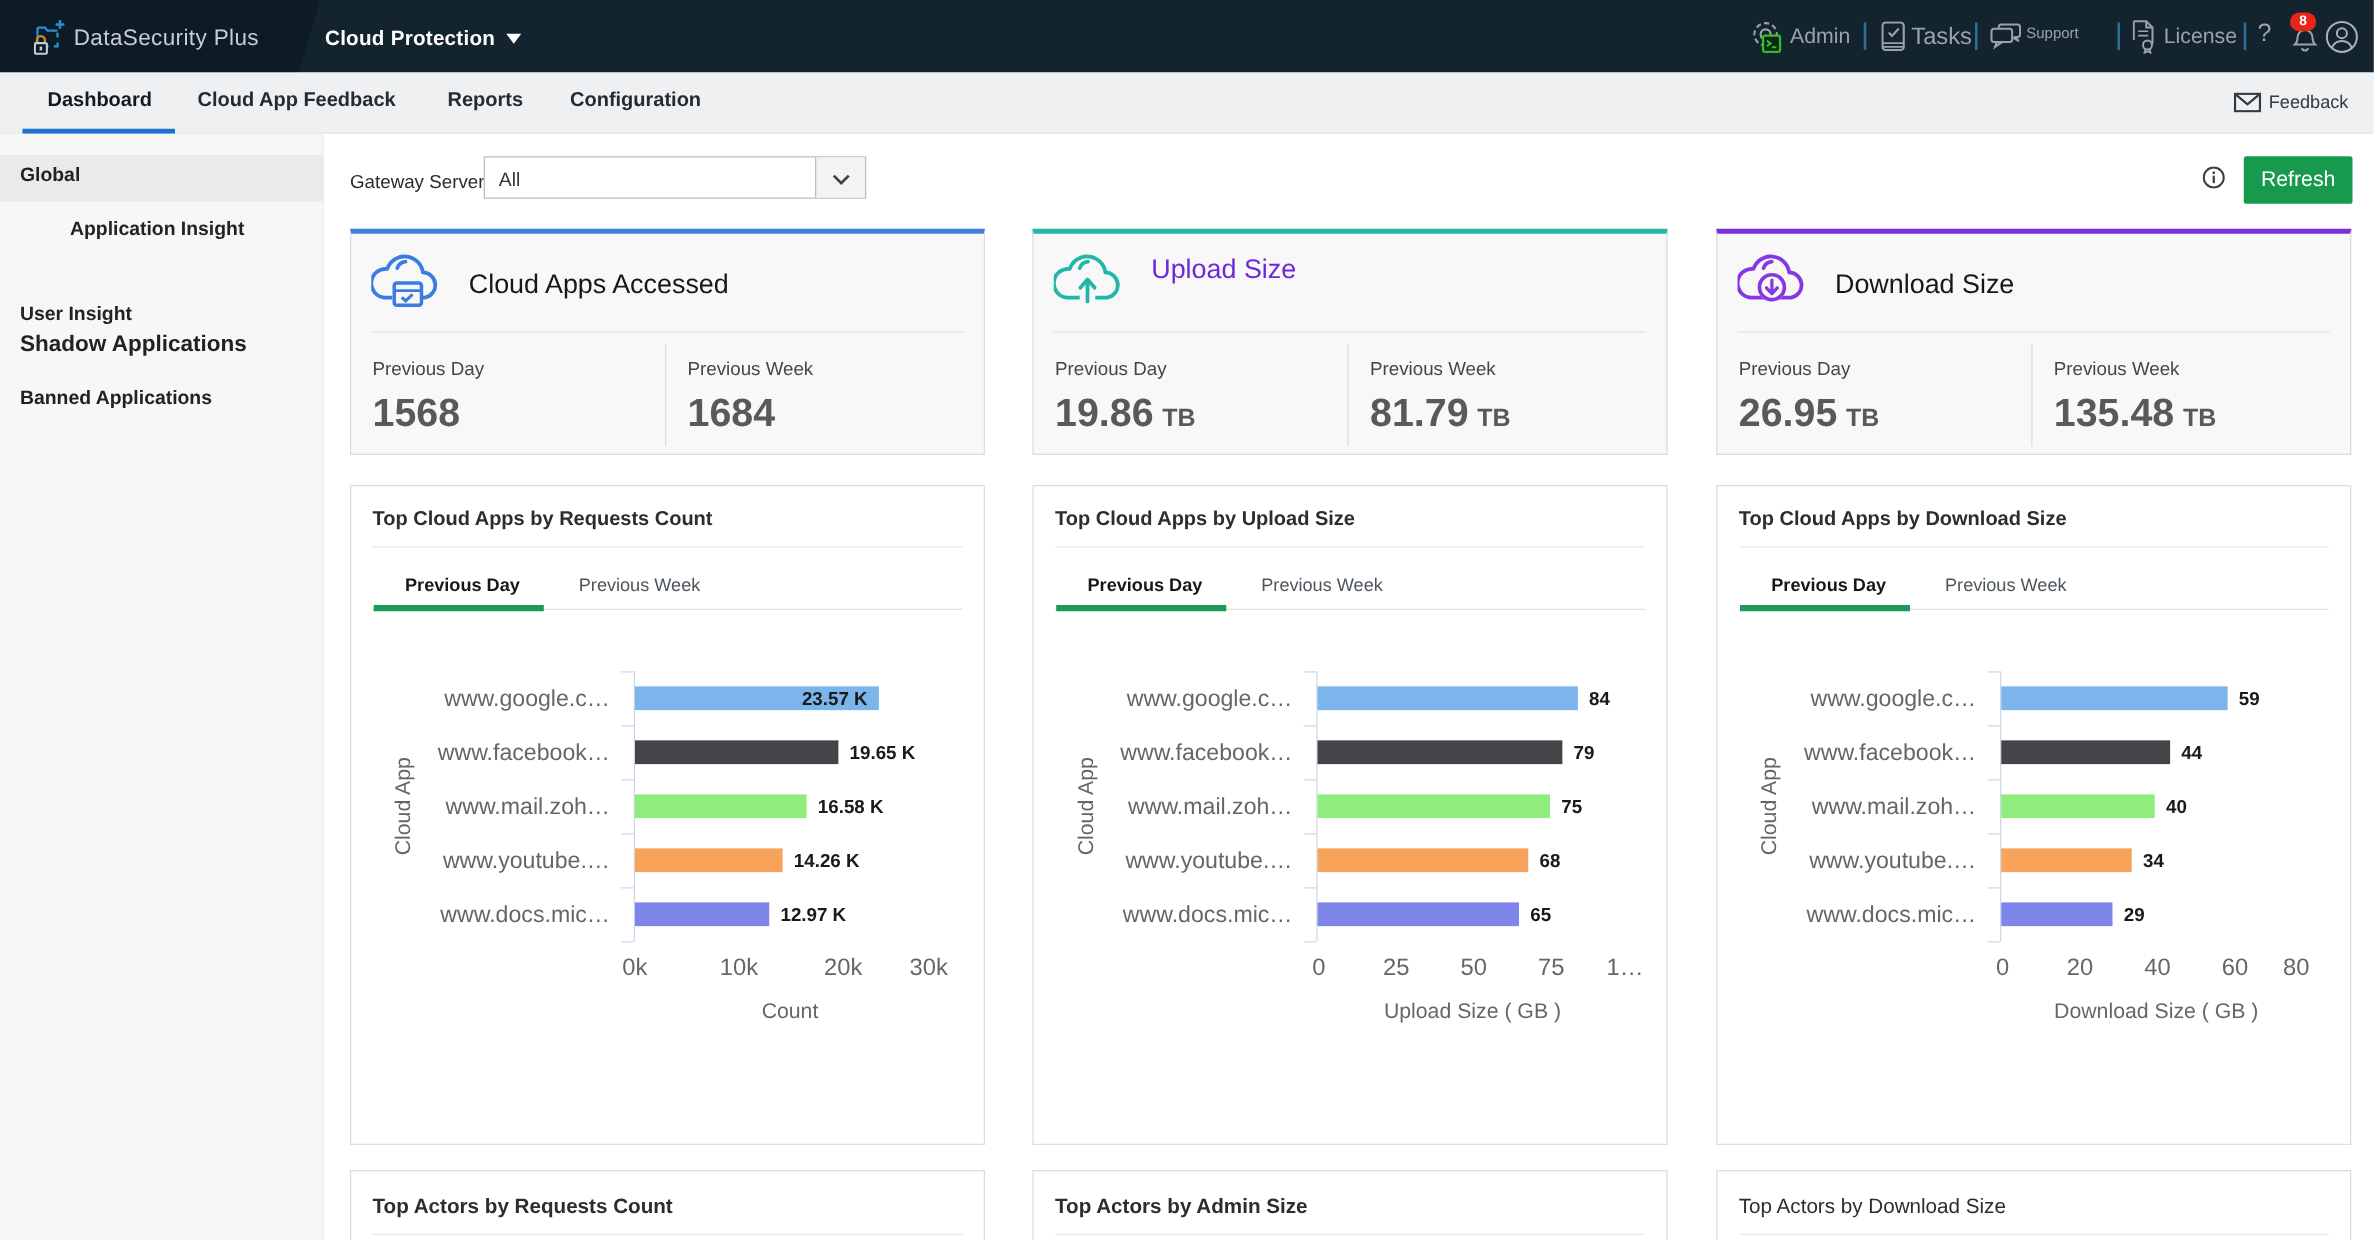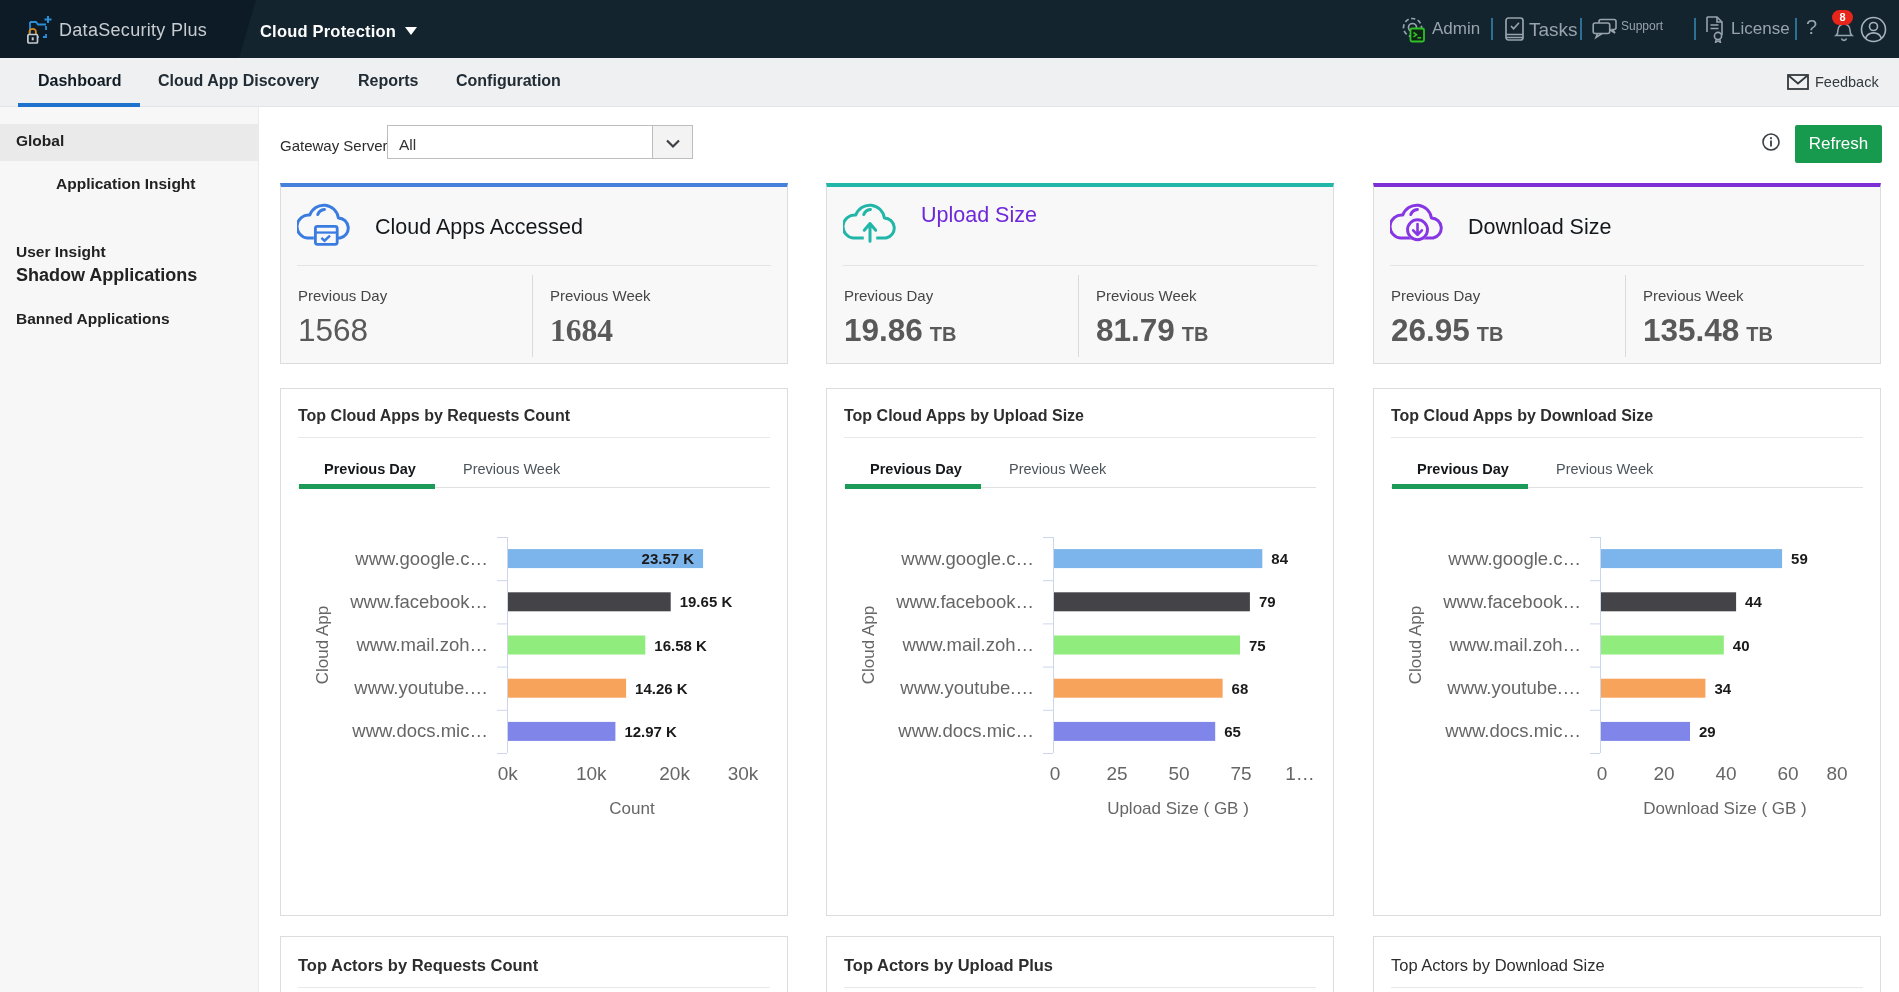--- a/index.html
+++ b/index.html
@@ -76,21 +76,21 @@
 
 <svg class="abs" style="left:1860px;top:16px;" width="27" height="27" viewBox="0 0 27 27">
   <circle cx="13.5" cy="13.5" r="12" fill="none" stroke="#a8b2ba" stroke-width="1.6"></circle>
   <circle cx="13.5" cy="10.5" r="4" fill="none" stroke="#a8b2ba" stroke-width="1.6"></circle>
   <path d="M5.5 22.5 a8.5 8.5 0 0 1 16 0" fill="none" stroke="#a8b2ba" stroke-width="1.6"></path>
 </svg>
 
 <div class="abs" style="left:0;top:58px;width:1899px;height:49px;background:#eef0f1;border-bottom:1px solid #e2e4e6;"></div>
 <div class="abs" style="left:38px;top:72px;font-size:16px;font-weight:700;color:#111b24;">Dashboard</div>
 <div class="abs" style="left:18px;top:103px;width:122px;height:4px;background:#1e71cd;"></div>
-<div class="abs" style="left:158px;top:72px;font-size:16px;font-weight:700;color:#222c35;">Cloud App Discovery</div>
+<div class="abs" style="left:158px;top:72px;font-size:16px;font-weight:700;color:#222c35;">Cloud App Feedback</div>
 <div class="abs" style="left:358px;top:72px;font-size:16px;font-weight:700;color:#222c35;">Reports</div>
 <div class="abs" style="left:456px;top:72px;font-size:16px;font-weight:700;color:#222c35;">Configuration</div>
 <svg class="abs" style="left:1787px;top:74px;" width="22" height="16" viewBox="0 0 22 16">
   <rect x="1" y="1" width="20" height="14" fill="none" stroke="#33393e" stroke-width="1.8"></rect>
   <path d="M1.5 1.5 L11 9.5 L20.5 1.5" fill="none" stroke="#33393e" stroke-width="1.8"></path>
 </svg>
 <div class="abs" style="left:1815px;top:74px;font-size:14.5px;color:#33393e;">Feedback</div>
 
 <div class="abs" style="left:0;top:107px;width:259px;height:885px;background:#f7f7f7;border-right:1px solid #ececec;"></div>
 <div class="abs" style="left:0;top:124px;width:259px;height:37px;background:#eaeaea;"></div>
@@ -124,23 +124,23 @@
   <rect x="16.2" y="25.3" width="22.5" height="19" fill="#f8f8f8"></rect>
   <rect x="17.7" y="26.3" width="21" height="17.2" rx="2" fill="#f8f8f8" stroke="#3b7ce1" stroke-width="2.7"></rect>
   <path d="M18 32.2 h20.4" stroke="#3b7ce1" stroke-width="2.2"></path>
   <path d="M23.5 37.3 l3 2.8 l5.3 -5" fill="none" stroke="#3b7ce1" stroke-width="2.4"></path>
     </g>
 </svg>
 <div class="abs" style="left:375px;top:215px;font-size:21.5px;color:#14181c;">Cloud Apps Accessed</div>
 <div class="abs" style="left:297px;top:265px;width:474px;height:1px;background:#e4e4e4;"></div>
 <div class="abs" style="left:532px;top:275px;width:1px;height:82px;background:#dadada;"></div>
 <div class="abs" style="left:298px;top:287px;font-size:15px;color:#454545;">Previous Day</div>
-<div class="abs" style="left:298px;top:315px;font-size:31.5px;font-weight:400;color:#595959;line-height:1;">1568</div>
+<div class="abs" style="left:298px;top:315px;font-size:31.5px;font-weight:700;color:#595959;line-height:1;">1568</div>
 <div class="abs" style="left:550px;top:287px;font-size:15px;color:#454545;">Previous Week</div>
-<div class="abs" style="left:550px;top:315px;font-size:31.5px;font-weight:700;color:#595959;line-height:1;font-family:Liberation Serif, serif;">1684</div>
+<div class="abs" style="left:550px;top:315px;font-size:31.5px;font-weight:700;color:#595959;line-height:1;">1684</div>
 
 <div class="abs" style="left:826px;top:183px;width:508px;height:181px;background:#f8f8f8;
   border:1px solid #dcdcdc;border-top:4px solid #21b6a8;"></div>
 <svg class="abs" style="left:843px;top:199px;" width="54" height="48" viewBox="0 0 52 46">
   <g>
   <path d="M10 37.5 H41.5 A9.8 9.8 0 0 0 39.8 18.1 A14.2 14.2 0 0 0 12.3 15.4 A11 11 0 0 0 10 37.5 Z" fill="none" stroke="#21b6a8" stroke-width="2.9" stroke-linejoin="round" stroke-linecap="round"></path>
   <path d="M20 14.8 a7.6 7.6 0 0 1 6.4 -4.9" fill="none" stroke="#21b6a8" stroke-width="2.9" stroke-linecap="round"></path>
   <rect x="20" y="27" width="12" height="13" fill="#f8f8f8"></rect>
   <path d="M26 40.5 V24 M20.5 30 L26 23.5 l5.5 6.5" fill="none" stroke="#21b6a8" stroke-width="2.9" stroke-linecap="round" stroke-linejoin="round"></path>
     </g>
@@ -286,17 +286,17 @@
     <text x="464" y="292" text-anchor="middle" font-size="19" fill="#666666">80</text>
     <text x="352" y="326" text-anchor="middle" font-size="17" fill="#666666">Download Size ( GB )</text>
     <text x="48" y="157" text-anchor="middle" font-size="17" fill="#666666" transform="rotate(-90 48 157)">Cloud App</text>
   </svg>
 
 <div class="abs" style="left:280px;top:936px;width:508px;height:80px;background:#fff;border:1px solid #dcdcdc;"></div>
 <div class="abs" style="left:298px;top:956px;font-size:16.5px;font-weight:700;color:#2d2d2d;">Top Actors by Requests Count</div>
 <div class="abs" style="left:298px;top:987px;width:472px;height:1px;background:#e8e8e8;"></div>
 
 <div class="abs" style="left:826px;top:936px;width:508px;height:80px;background:#fff;border:1px solid #dcdcdc;"></div>
-<div class="abs" style="left:844px;top:956px;font-size:16.5px;font-weight:700;color:#2d2d2d;">Top Actors by Upload Plus</div>
+<div class="abs" style="left:844px;top:956px;font-size:16.5px;font-weight:700;color:#2d2d2d;">Top Actors by Admin Size</div>
 <div class="abs" style="left:844px;top:987px;width:472px;height:1px;background:#e8e8e8;"></div>
 
 <div class="abs" style="left:1373px;top:936px;width:508px;height:80px;background:#fff;border:1px solid #dcdcdc;"></div>
 <div class="abs" style="left:1391px;top:956px;font-size:16.5px;font-weight:400;color:#2d2d2d;">Top Actors by Download Size</div>
 <div class="abs" style="left:1391px;top:987px;width:472px;height:1px;background:#e8e8e8;"></div>
 </body></html>

